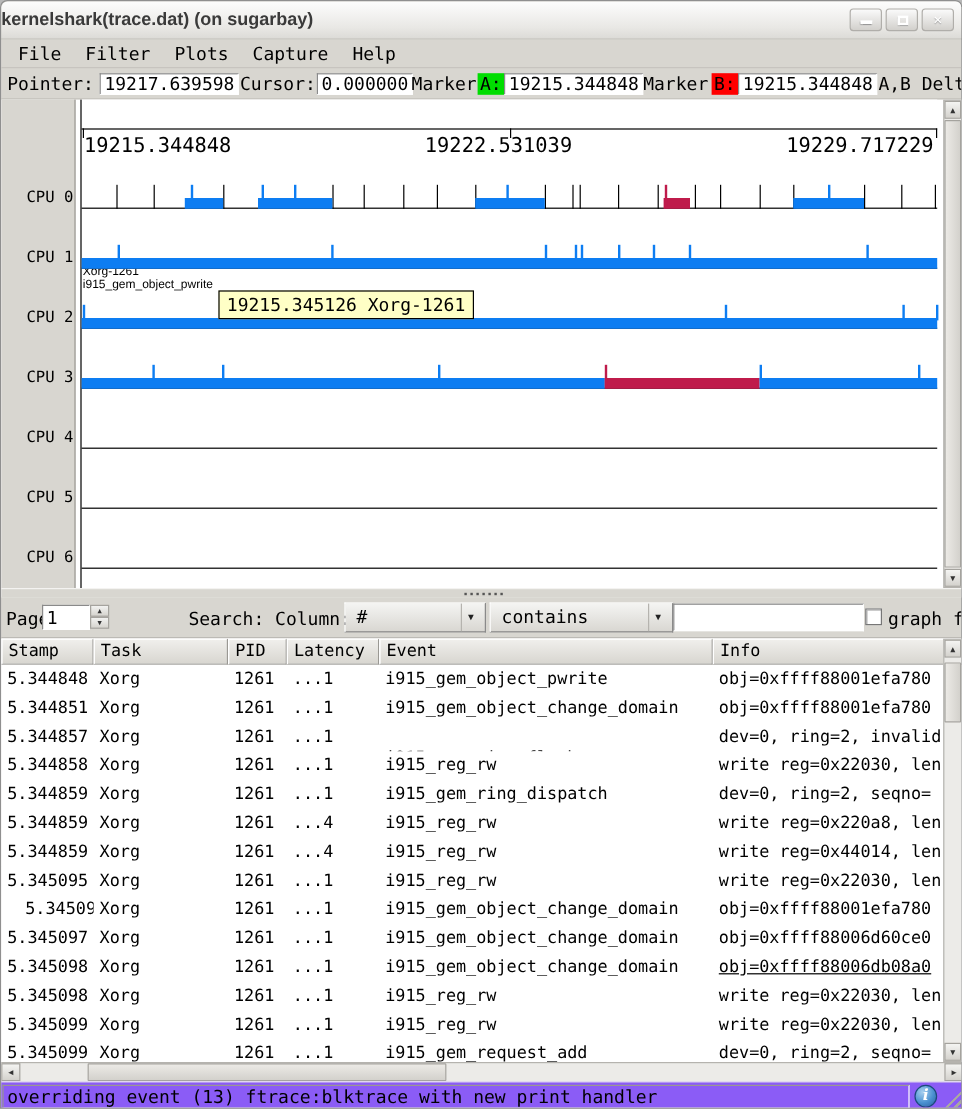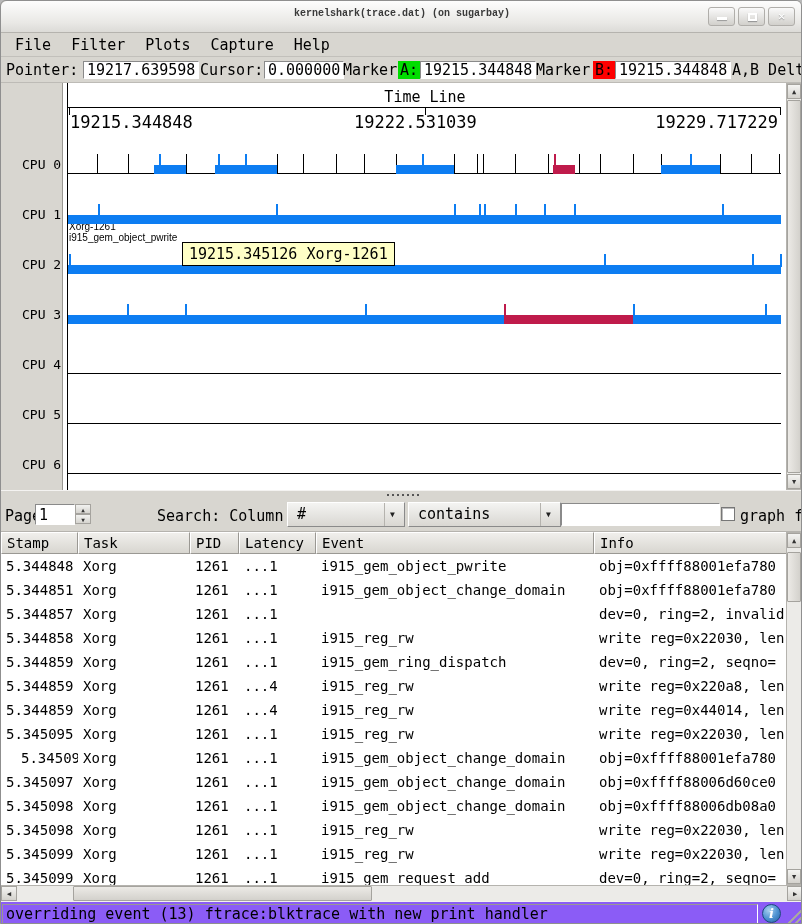--- a/index.html
+++ b/index.html
@@ -4,22 +4,22 @@
 <style>
   html,body{margin:0;padding:0;background:#b8b8b8;}
   *{box-sizing:border-box;}
   .window{position:relative;width:802px;height:924px;background:#d8d6d0;
     font-family:"DejaVu Sans Mono",monospace;color:#000;overflow:hidden;
     border:1px solid #8f8f8f;border-radius:6px 6px 0 0;}
   
   .titlebar{position:absolute;left:0;top:0;width:802px;height:32px;
     background:linear-gradient(#fdfdfd,#e9e8e5 70%,#dcdbd7);border-bottom:1px solid #b5b3ae;
     border-radius:6px 6px 0 0;}
-  .title-text{position:absolute;left:0;right:0;top:7px;text-align:center;
-    font-family:Liberation Mono, monospace;font-weight:bold;font-size:10px;color:#3a3a3a;}
+  .title-text{position:absolute;left:0;right:0;top:7px;
+    font-family:Liberation Sans, sans-serif;font-weight:bold;font-size:15px;color:#3a3a3a;}
   .winbtns{position:absolute;right:8px;top:6px;display:flex;gap:3px;}
   .winbtn{width:27px;height:19px;border:1px solid #b0aeaa;border-radius:3px;
     background:linear-gradient(#fafafa,#d2d0cc);position:relative;cursor:default;}
   .winbtn .bar{position:absolute;left:8px;bottom:5px;width:10px;height:3px;background:#fff;box-shadow:0 1px 1px #999;}
   .winbtn .box{position:absolute;left:9px;top:5px;width:9px;height:8px;border:2px solid #fff;box-shadow:0 1px 1px #999;}
   .winbtn .x{position:absolute;left:0;top:1px;width:100%;text-align:center;color:#fff;
     font-size:12px;font-weight:bold;text-shadow:0 1px 1px #999;}
   
   .menubar{position:absolute;left:0;top:32px;width:802px;height:24px;background:#d8d6d0;
     border-bottom:1px solid #c2c0bb;font-size:15px;display:flex;align-items:center;padding-left:6px;}
@@ -151,21 +151,20 @@
     <div class="gutter">
         <div class="cpu-label" style="top: 74px;">CPU 0</div>
         <div class="cpu-label" style="top: 124px;">CPU 1</div>
         <div class="cpu-label" style="top: 174px;">CPU 2</div>
         <div class="cpu-label" style="top: 224px;">CPU 3</div>
         <div class="cpu-label" style="top: 274px;">CPU 4</div>
         <div class="cpu-label" style="top: 324px;">CPU 5</div>
         <div class="cpu-label" style="top: 374px;">CPU 6</div>
       </div>
     <div class="plot">
-      <div class="graph-title">Time Line</div>
       <div class="axisline"></div>
       <div class="axistick" style="left:1px"></div>
       <div class="axistick" style="left:357px"></div>
       <div class="axistick" style="left:712px"></div>
       <div class="axislab" style="left:2px">19215.344848</div>
       <div class="axislab" style="left:286px">19222.531039</div>
       <div class="axislab" style="right:3px">19229.717229</div>
       <div class="tasklab" style="left:1px;top:138px">Xorg-1261</div>
       <div class="tasklab" style="left:1px;top:149px">i915_gem_object_pwrite</div>
       <div class="tooltip" style="left:114px;top:159px">19215.345126 Xorg-1261</div>
@@ -361,21 +360,21 @@
           <div class="td" style="width: 77px;">...1</div>
           <div class="td" style="width: 278px;">i915_gem_object_change_domain</div>
           <div class="td" style="width: 209px;">obj=0xffff88006d60ce0</div>
         </div>
         <div class="trow" style="top: 262px;">
           <div class="td" style="width: 77px;">5.345098</div>
           <div class="td" style="width: 112px;">Xorg</div>
           <div class="td" style="width: 49px;">1261</div>
           <div class="td" style="width: 77px;">...1</div>
           <div class="td" style="width: 278px;">i915_gem_object_change_domain</div>
-          <div class="td" style="width: 209px;">obj=0xffff88006db08a0</div>
+          <div class="td" style="width: 209px; text-decoration: underline;">obj=0xffff88006db08a0</div>
         </div>
         <div class="trow" style="top: 286px;">
           <div class="td" style="width: 77px;">5.345098</div>
           <div class="td" style="width: 112px;">Xorg</div>
           <div class="td" style="width: 49px;">1261</div>
           <div class="td" style="width: 77px;">...1</div>
           <div class="td" style="width: 278px;">i915_reg_rw</div>
           <div class="td" style="width: 209px;">write reg=0x22030, len</div>
         </div>
         <div class="trow" style="top: 310px;">

